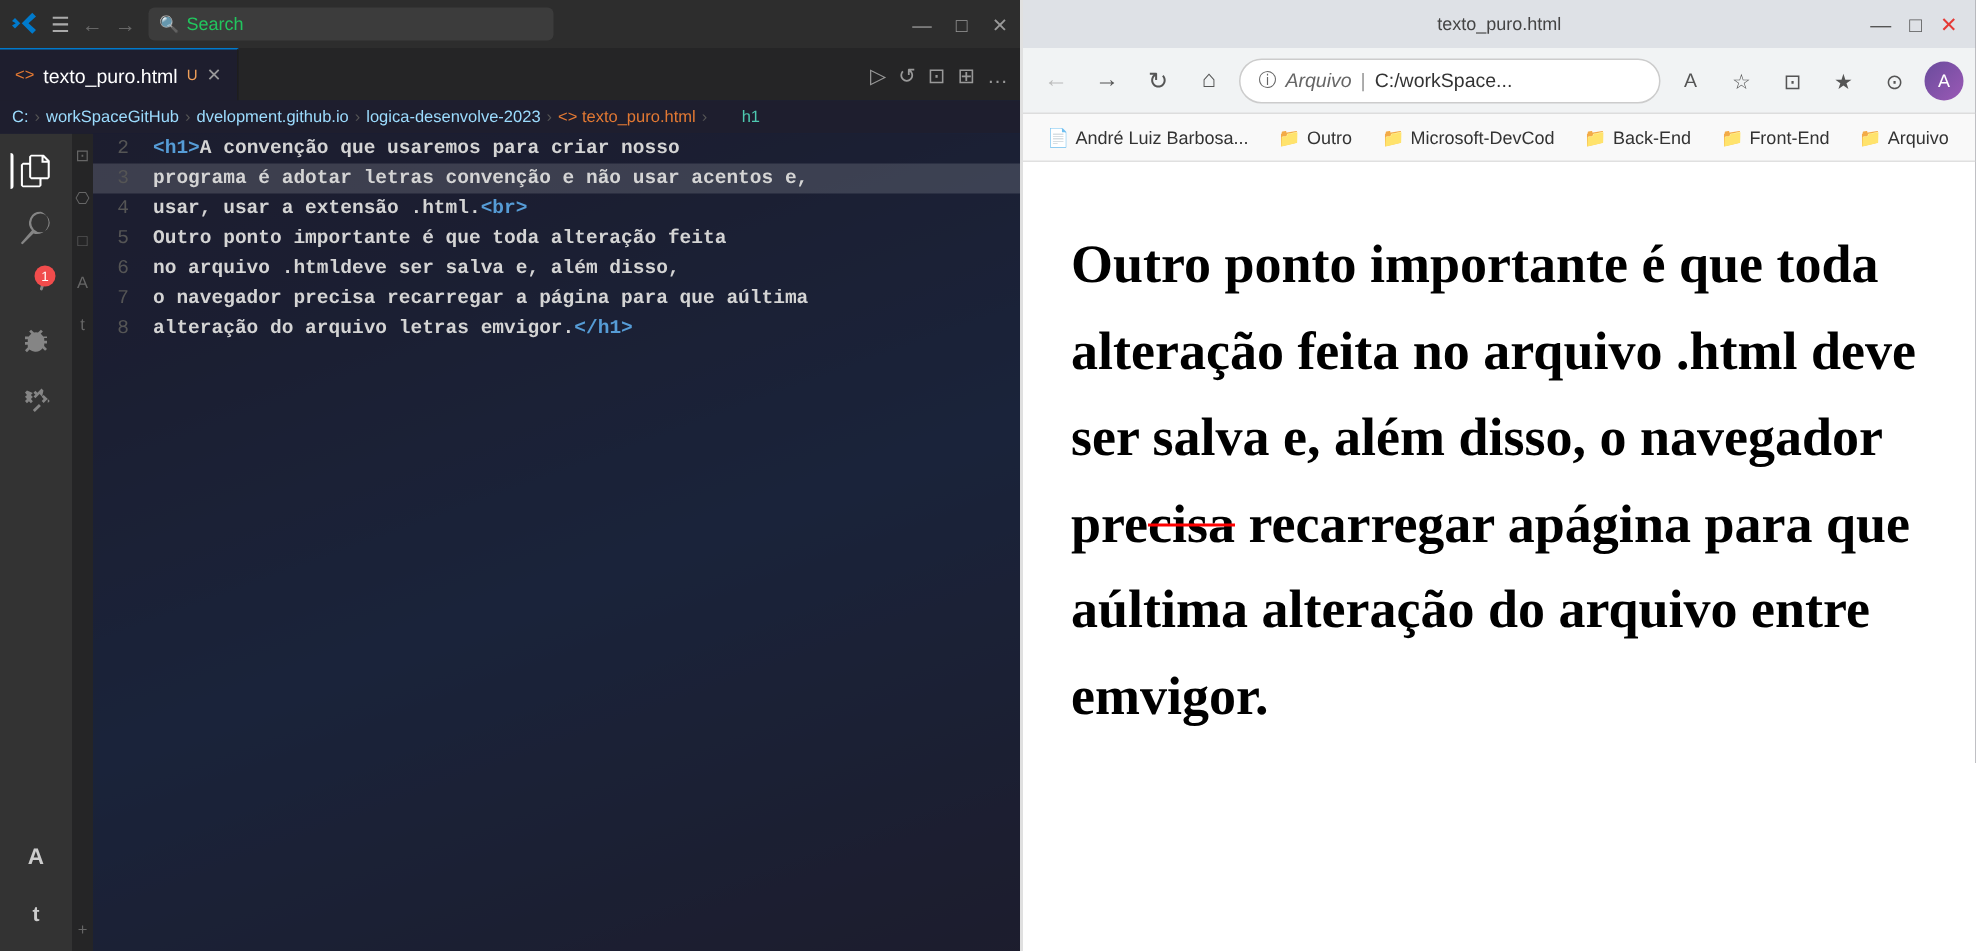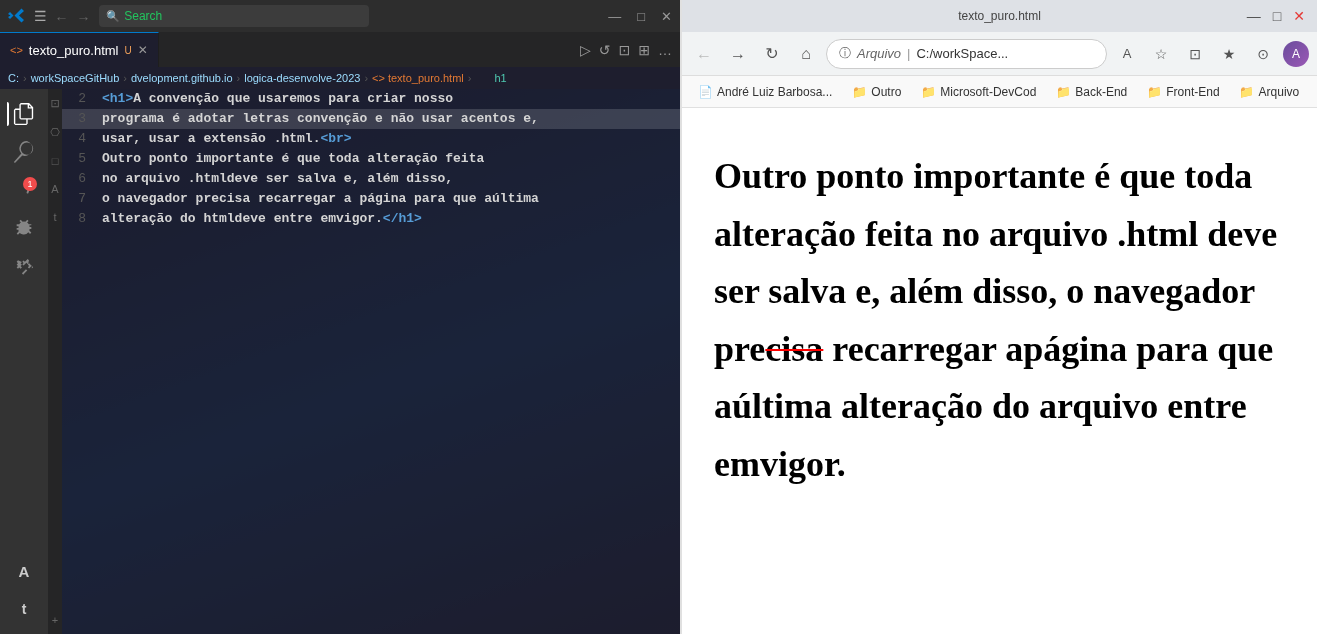--- a/index.html
+++ b/index.html
@@ -462,21 +462,21 @@
       <div class="code-line">
         <span class="line-num">6</span>
         <span class="line-content"><span class="hl-text">no arquivo .htmldeve ser salva e, além disso,</span></span>
       </div>
       <div class="code-line">
         <span class="line-num">7</span>
         <span class="line-content"><span class="hl-text">o navegador precisa recarregar a página para que aúltima</span></span>
       </div>
       <div class="code-line">
         <span class="line-num">8</span>
-        <span class="line-content"><span class="hl-text">alteração do htmldeve entre emvigor.</span><span class="hl-tag">&lt;/h1&gt;</span></span>
+        <span class="line-content"><span class="hl-text">alteração do arquivo letras emvigor.</span><span class="hl-tag">&lt;/h1&gt;</span></span>
       </div>
     </div>
   </div>
 </div>
 
 <div id="browser-side">
 
   <div id="browser-titlebar" style="position:relative;">
     <span style="position:absolute;left:50%;transform:translateX(-50%);font-size:12px;color:#444;">texto_puro.html</span>
     <span class="br-win-ctrl">—</span>

